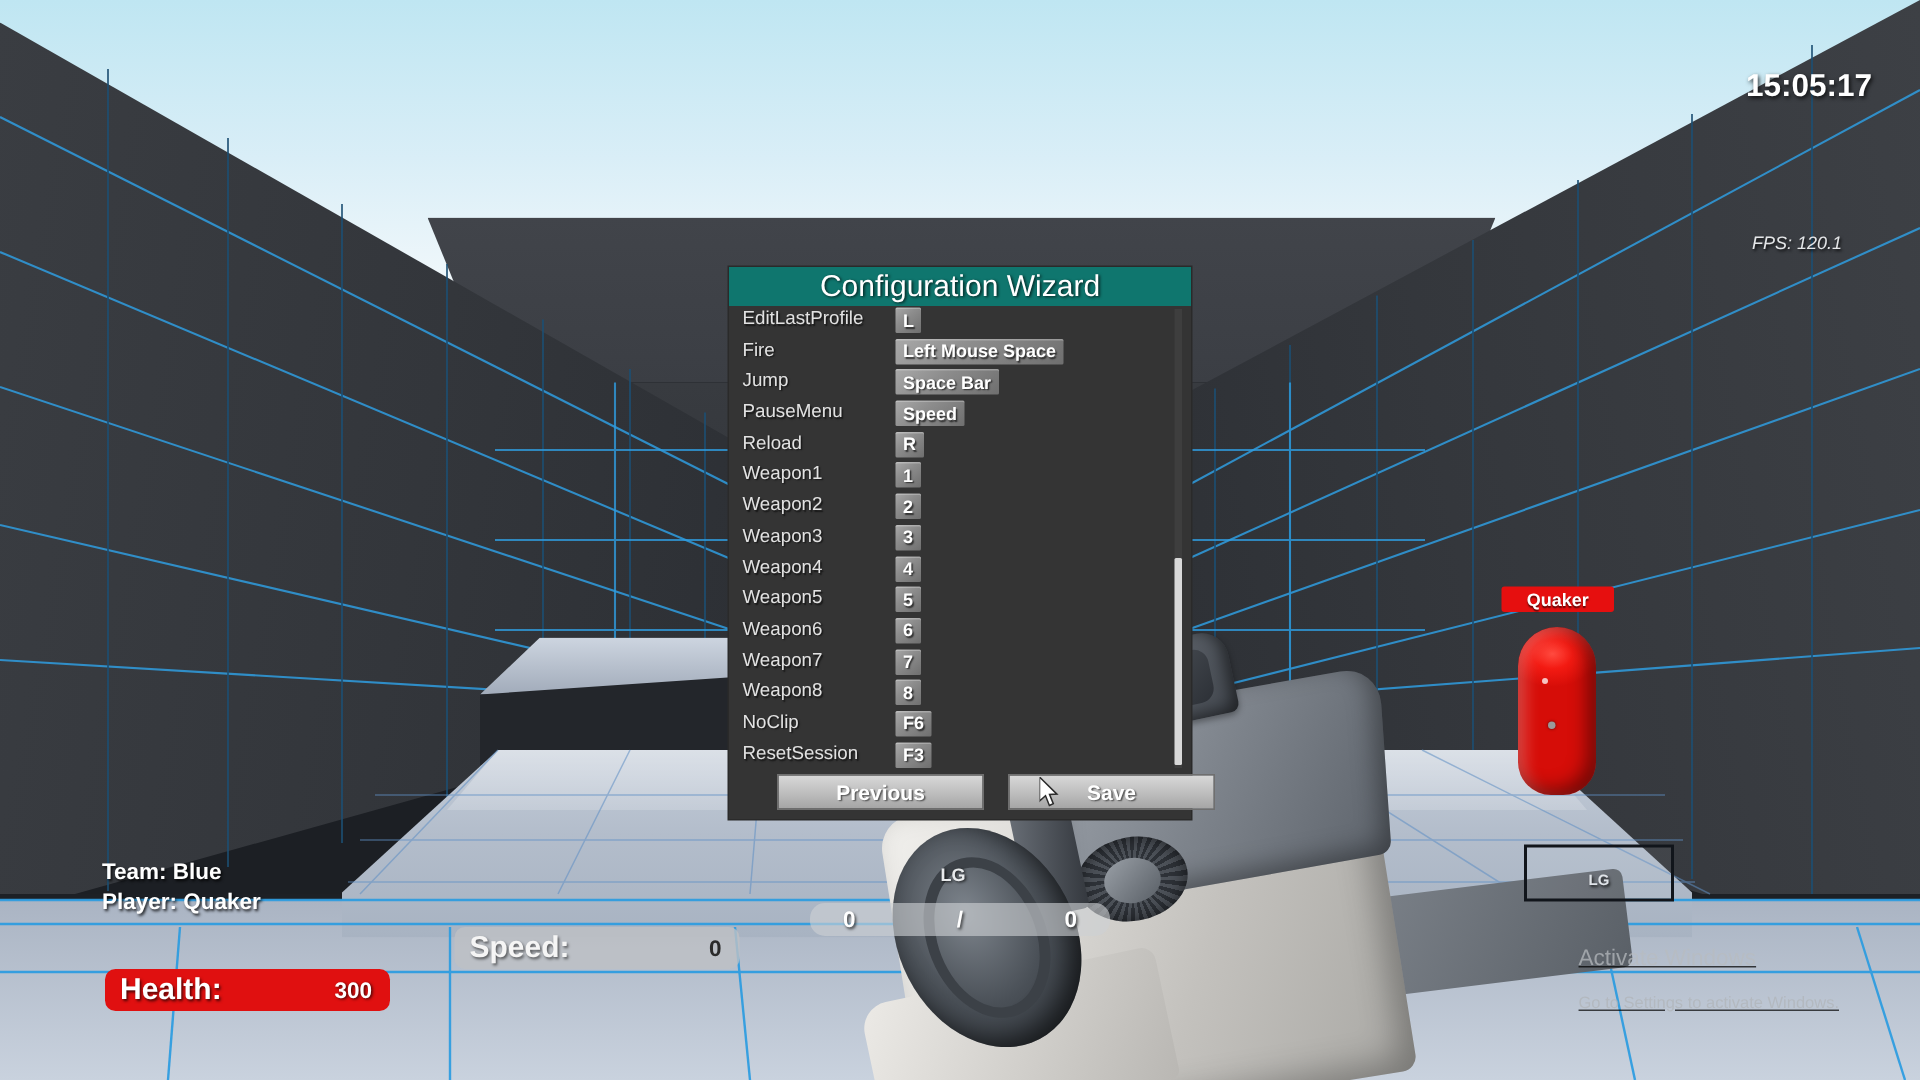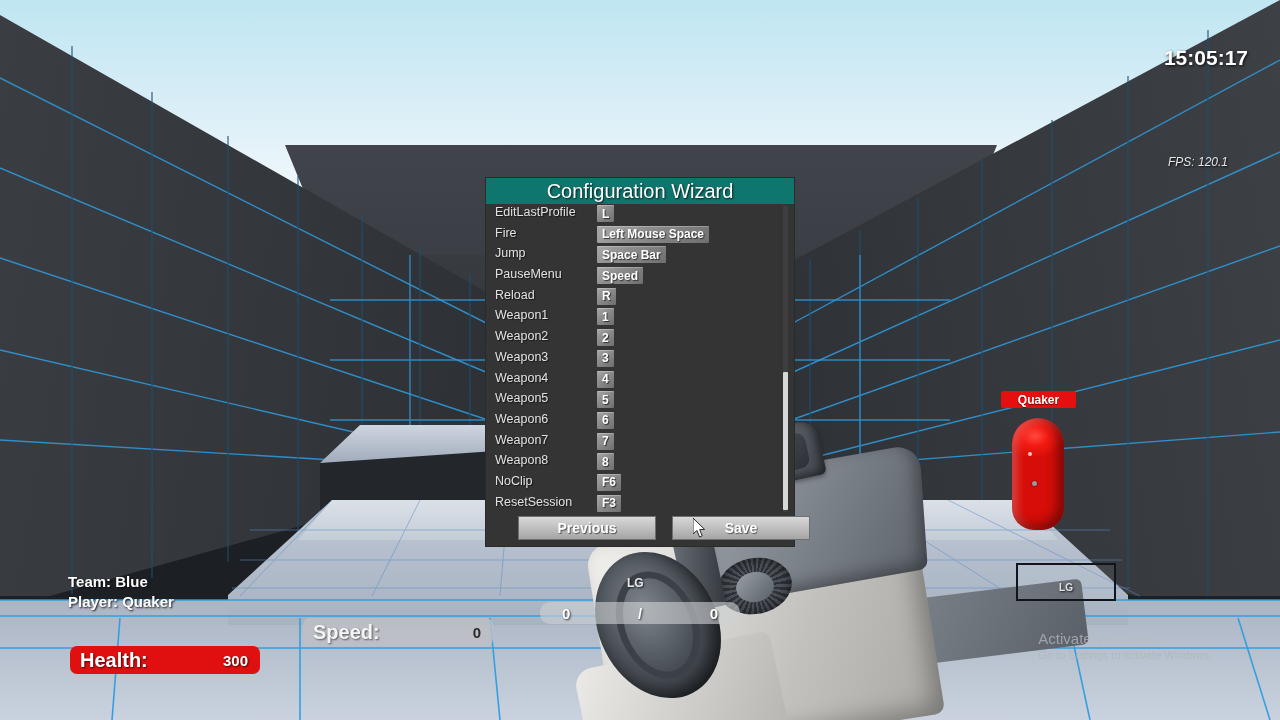--- a/index.html
+++ b/index.html
@@ -226,24 +226,24 @@
     position:absolute; left:1016px; top:563px; width:100px; height:38px;
     border:2px solid #11151b; background:rgba(255,255,255,.06);
     display:flex; align-items:flex-end; justify-content:center;
   }
   .weapon-slot span {
     color:#dfe3e8; font-size:10px; font-weight:bold;
     text-shadow:1px 1px 2px rgba(0,0,0,.8); padding-bottom:6px;
   }
 
   .activate {
-    position:absolute; right:68px; top:630px; text-align:left;
+    position:absolute; right:54px; top:630px; text-align:left;text-decoration:underline;
   }
   .activate .a1 { color:#b8bcc0; font-size:15px; opacity:.72; text-shadow:none; }
-  .activate .a2 { color:#b0b4b8; font-size:11px; opacity:.70; margin-top:2px; }
+  .activate .a2 { color:#b0b4b8; font-size:11px; opacity:.70; margin-top:16px; }
 
   
   .dialog {
     position:absolute; left:486px; top:178px; width:308px; height:368px;
     background:#343434;
     box-shadow:0 0 0 1px #2a2a2a;
   }
   .dialog-title {
     height:26px; background:#0f766e;
     display:flex; align-items:center; justify-content:center;

